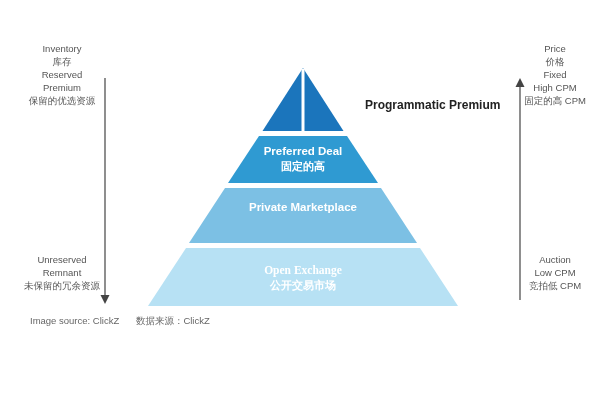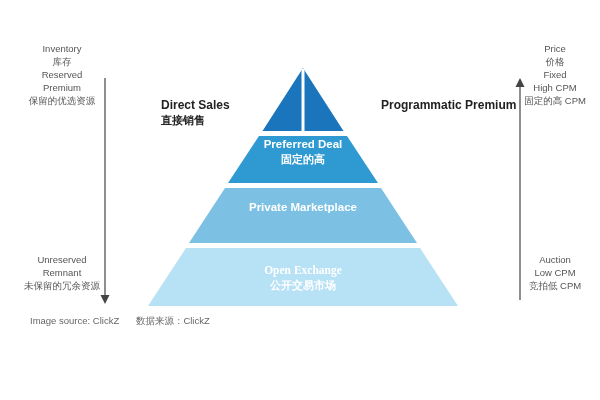--- a/index.html
+++ b/index.html
@@ -89,30 +89,26 @@
     <div>High CPM</div>
     <div>固定的高 CPM</div>
   </div>
 
   <div class="abs axis-label" style="left:505px; top:253px;">
     <div>Auction</div>
     <div>Low CPM</div>
     <div>竞拍低 CPM</div>
   </div>
 
-  <div class="abs top-label" style="left:161px; top:98px; text-align:left;">
-    <div class="en">Direct Sales</div>
-    <div class="zh">直接销售</div>
-  </div>
 
-  <div class="abs top-label" style="left:365px; top:98px; text-align:left;margin-left:16px;">
+  <div class="abs top-label" style="left:365px; top:98px; text-align:left;">
     <div class="en">Programmatic Premium</div>
   </div>
 
-  <div class="abs tier-label" style="left:153px; top:137px;">
+  <div class="abs tier-label" style="left:153px; top:144px;">
     <div class="en">Preferred Deal</div>
     <div class="zh">固定的高</div>
   </div>
 
   <div class="abs tier-label" style="left:153px; top:200px;">
     <div class="en">Private Marketplace</div>
   </div>
 
   <div class="abs tier-label" style="left:153px; top:263px;font-family:Liberation Serif, serif;">
     <div class="en">Open Exchange</div>

